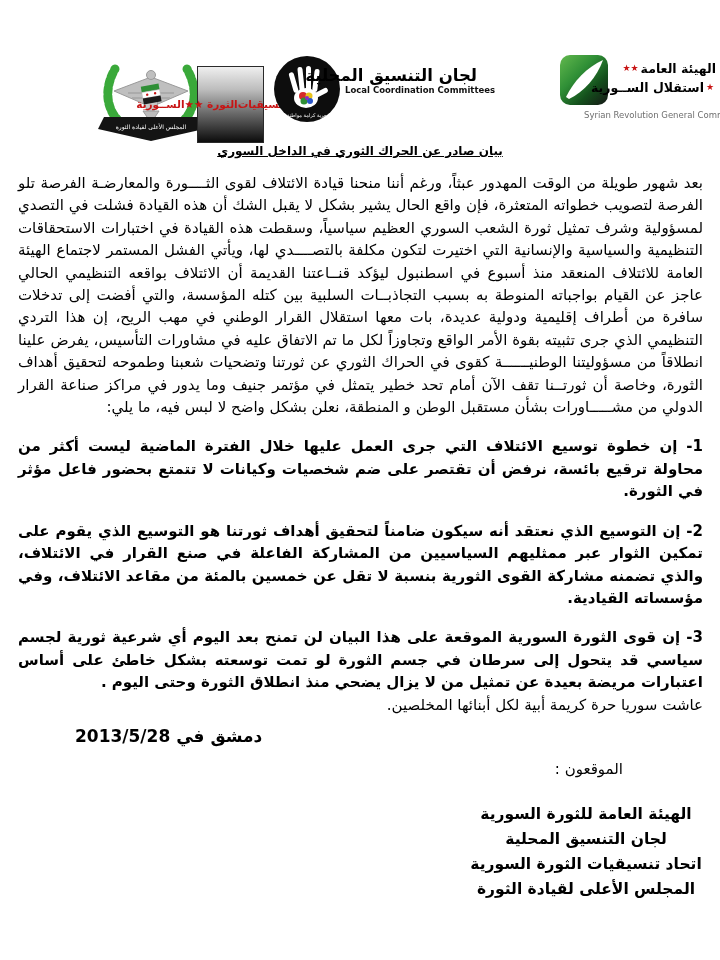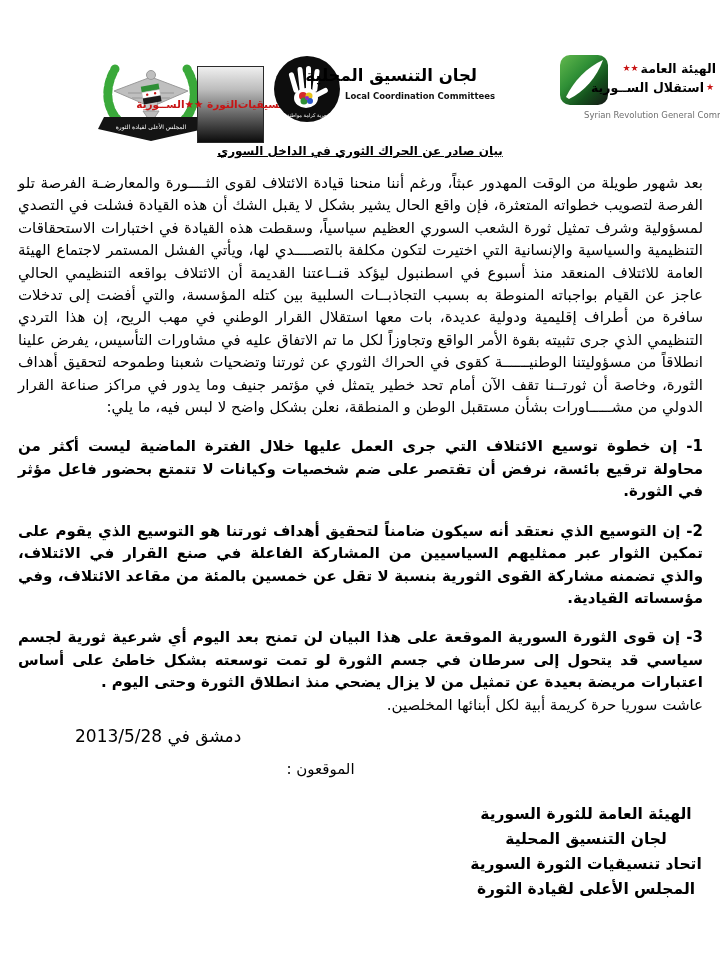--- a/index.html
+++ b/index.html
@@ -16,21 +16,21 @@
     left:197px; top:57px; width:67px; height:77px;
     background:linear-gradient(to bottom,#efefef 0%,#bdbdbd 30%,#6e6e6e 60%,#0c0c0c 100%);
     border:1px solid #2a2a2a;
     display:flex; flex-direction:row; justify-content:center; align-items:center;
     direction:rtl; row-gap:1px;margin-top:9px;
   }
   #union-logo .uline { font-size:10.5px; font-weight:bold; color:#c81414; line-height:13px; white-space:nowrap; }
   #hand-logo { left:273px; top:55px; width:68px; height:68px; }
   #lcc-block { left:345px; top:66px; width:132px; text-align:center; }
   #lcc-block .lcc-ar { font-size:16.5px; font-weight:bold; direction:rtl; white-space:nowrap; }
-  #lcc-block .lcc-en { font-size:8.5px; font-weight:bold; color:#111; margin-top:6px; white-space:nowrap; }
+  #lcc-block .lcc-en { font-size:8.5px; font-weight:bold; color:#111; white-space:nowrap; }
   #srgc-logo {
     left:560px; top:55px; width:48px; height:50px; border-radius:10px;
     background:linear-gradient(135deg,#63b94e 0%,#2f8f36 38%,#14501c 68%,#161616 100%);
     overflow:hidden;
   }
   #srgc-text { left:610px; top:59px; width:106px; direction:rtl; }
   #srgc-text .srgc-line { display:flex; direction:rtl; align-items:center; justify-content:flex-start;
     font-size:12.5px; font-weight:bold; line-height:19px; white-space:nowrap; }
   .star { color:#c81414; font-size:9px; margin:0 2px; }
   #srgc-en { left:584px; top:110px; width:168px; font-size:8.5px; color:#6e6e6e; text-align:left; white-space:nowrap; }
@@ -41,23 +41,23 @@
   }
   
   .content { padding:0 17px 0 18px; direction:rtl; }
   .intro {
     margin-top:14px; font-size:15px; line-height:22.4px; text-align:justify;
   }
   .item { margin-top:17px; font-size:15px; line-height:22.4px; text-align:justify;font-weight:bold; }
   .closing { font-size:15px; line-height:22.4px; text-align:right; }
   .date-line {
     direction:rtl; text-align:left; padding-left:57px; margin-top:10px;
-    font-size:17px; font-weight:normal;
+    font-size:17px; font-weight:bold;
   }
-  .sign-label { direction:rtl; text-align:center; margin-top:14px; padding-left:0; font-size:15px; margin-left:0; margin-right:80px; }
+  .sign-label { direction:rtl; text-align:right; margin-top:14px; padding-left:0; font-size:15px; margin-left:0; margin-right:80px; }
   .signatories {
     direction:rtl; text-align:center; width:262px; margin:24px -14px 0 auto;
     font-weight:bold; font-size:15.5px; line-height:25px;
   }
 </style>
 </head>
 <body>
 
 <div class="page">
 

